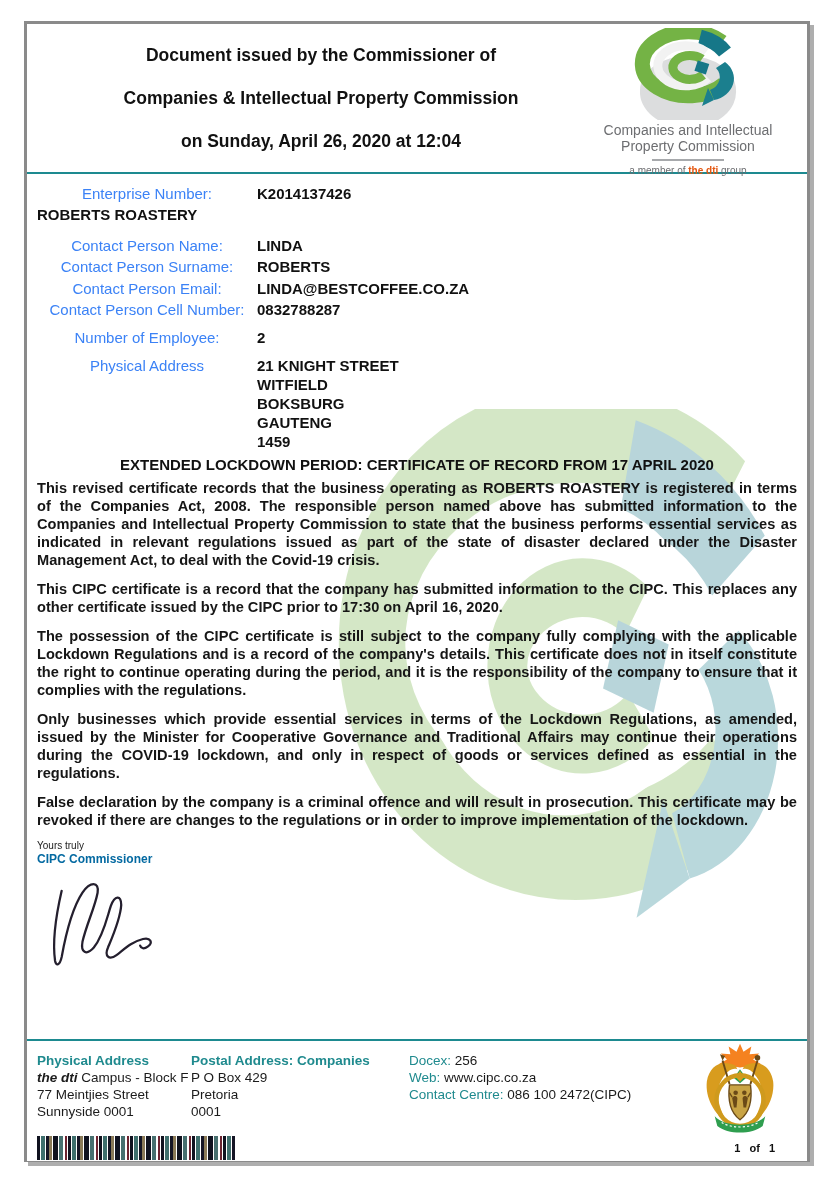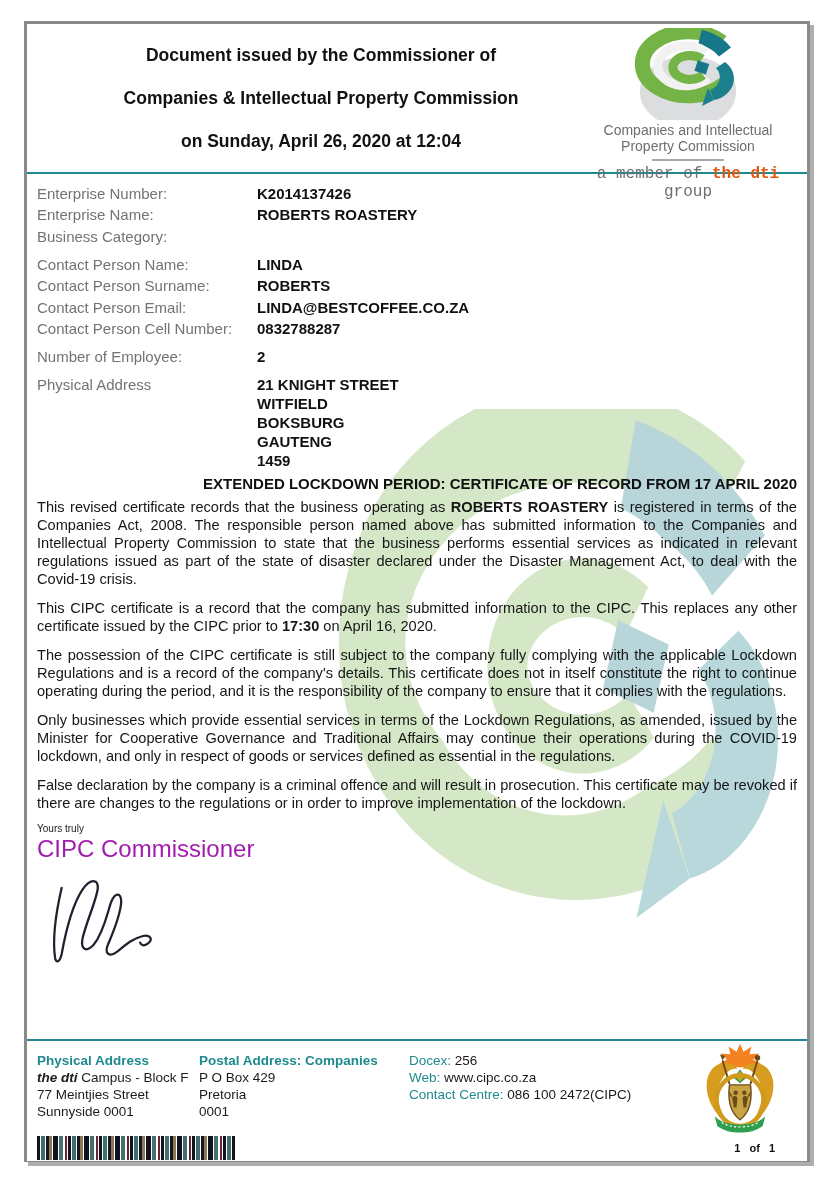--- a/index.html
+++ b/index.html
@@ -17,41 +17,41 @@
   .header { position:relative; height:150px; border-bottom:2px solid #1d8a90; background:#fff; }
   .title-block {
     position:absolute; left:0; top:0; width:588px; height:100%;
     display:flex; flex-direction:column; justify-content:center; align-items:center;
   }
   .title-line { font-size:17.5px; font-weight:bold; color:#111; margin:11px 0; text-align:center; }
   .logo-block { position:absolute; right:20px; top:4px; width:198px; text-align:center; }
   .logo-mark { display:block; margin:0 auto; }
   .logo-caption { font-size:14px; color:#6d6e71; line-height:16px; margin-top:2px; }
   .logo-divider { width:72px; height:2px; background:#a7a9ac; margin:5px auto 4px auto; }
-  .logo-member { font-size:16px; color:#6d6e71;font-family:Liberation Mono, monospace; }
+  .logo-member { font-size:10px; color:#6d6e71; }
   .logo-member b { color:#e4560f; font-weight:bold; }
   
   .bodyarea { position:relative; height:865px; overflow:hidden; padding:7px 10px 0 10px; }
   .watermark { position:absolute; left:255px; top:235px; width:585px; height:600px; opacity:0.30; pointer-events:none; z-index:0; }
   .content { position:relative; z-index:1; }
   .drow { display:flex; margin:2.5px 0; font-size:15px; line-height:19px; }
-  .drow .lbl { flex:0 0 220px; color:#737373; }
+  .drow .lbl { flex:0 0 220px; color:#3b82f6;text-align:center; }
   .drow .val { font-weight:bold; color:#111; }
   .gap-top { margin-top:9px; }
   .addr-lines div { font-weight:bold; line-height:19px; }
-  .headline { text-align:right; font-weight:bold; font-size:15px; margin:5px 0 6px 0; color:#111; }
-  .para { font-size:14.6px; line-height:18px; text-align:justify; margin-bottom:11px; color:#161616; }
+  .headline { text-align:center; font-weight:bold; font-size:15px; margin:5px 0 6px 0; color:#111; }
+  .para { font-size:14.6px; line-height:18px; text-align:justify; margin-bottom:11px; color:#161616;font-weight:bold; }
   .closing { font-size:10px; margin-top:2px; }
-  .signatory { font-size:24px; font-weight:normal; margin-top:1px; color:#a21caf; }
+  .signatory { font-size:12px; font-weight:bold; margin-top:1px; color:#0369a1; }
   .signature { margin:4px 0 0 6px; }
   
   .footer { position:relative; height:122px; border-top:2px solid #1d8a90; background:#fff; font-size:13.5px; line-height:17px; }
   .fcol { position:absolute; top:11px; }
   .fcol-physical { left:10px; }
-  .fcol-postal { left:172px; }
+  .fcol-postal { left:164px; }
   .fcol-contacts { left:382px; }
   .fhead { color:#1f8a8e; font-weight:bold; }
   .fbrand { font-weight:bold; font-style:italic; }
   .flabel { color:#1f8a8e; }
   .barcode {
     position:absolute; left:10px; top:95px; width:198px; height:24px;
     background:repeating-linear-gradient(90deg,
       #10121f 0 3px, #ffffff 3px 4px, #3f6f6d 4px 8px, #ffffff 8px 9px,
       #151525 9px 12px, #8a7a58 12px 15px, #ffffff 15px 16px, #10121f 16px 21px,
       #ffffff 21px 22px, #476f6f 22px 26px, #ffffff 26px 28px, #6b2330 28px 30px,
@@ -108,25 +108,23 @@
       <path d="M103,34 A26,22 0 0 1 92,72 L88,62 A16,14 0 0 0 94,40 Z" fill="#1b7f8e"></path>
       <path d="M92,72 L80,78 L86,60 Z" fill="#1b7f8e"></path>
     </svg>
 
     <div class="content">
       <div class="drow">
         <span class="lbl">Enterprise Number:</span>
         <span class="val">K2014137426</span>
       </div>
       <div class="drow">
-        <span class="lbl">Enterprise Name:</span>
         <span class="val">ROBERTS ROASTERY</span>
       </div>
       <div class="drow">
-        <span class="lbl">Business Category:</span>
       </div>
       <div class="drow gap-top">
         <span class="lbl">Contact Person Name:</span>
         <span class="val">LINDA</span>
       </div>
       <div class="drow">
         <span class="lbl">Contact Person Surname:</span>
         <span class="val">ROBERTS</span>
       </div>
       <div class="drow">

